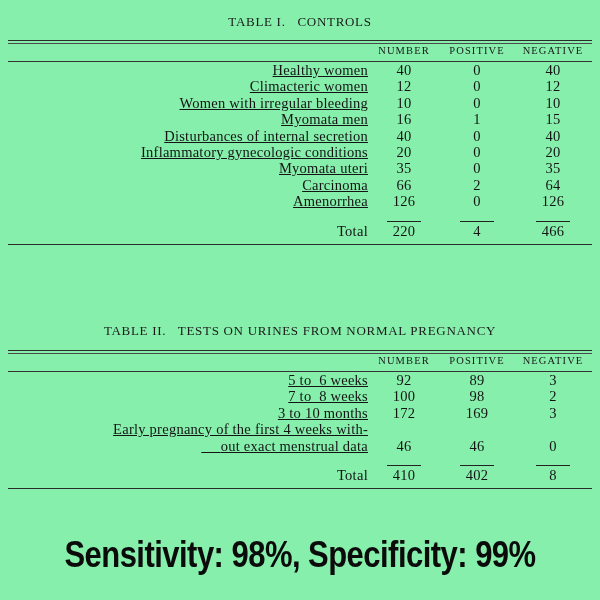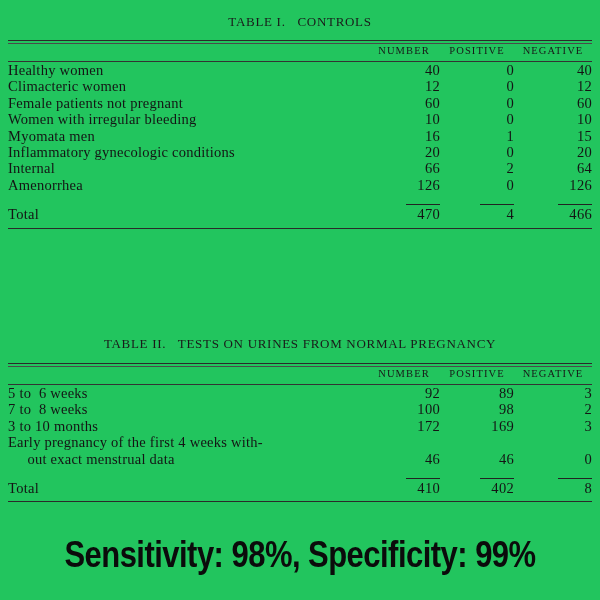--- a/index.html
+++ b/index.html
@@ -4,21 +4,21 @@
 <style>
   html, body {
     margin: 0;
     padding: 0;
     background: #ffffff;
   }
   .page {
     position: relative;
     width: 600px;
     height: 600px;
-    background: #22c55e;
+    background: #86efac;
     font-family: "Liberation Serif", serif;
     color: #111111;
     overflow: hidden;
   }
 
   
   .table-block {
     position: absolute;
     left: 0;
     width: 600px;
@@ -62,33 +62,34 @@
   }
   table.data th.label-head { text-align: left; }
 
   table.data td {
     padding: 0;
     line-height: 16.4px;
     vertical-align: bottom;
     color: #141414;
   }
   td.label {
-    text-align: left;
+    text-align: right;
     padding-left: 24px;
     white-space: pre-wrap;
     letter-spacing: 0.25px;
-  }
-  td.num { text-align: right; letter-spacing: 0.3px; }
+    text-decoration: underline;
+  }
+  td.num { text-align: center; letter-spacing: 0.3px; }
 
   tr.head-rule td { border-bottom: 1px solid #333; height: 2px; padding: 0; }
 
   
   tr.spacer td { height: 11px; }
   td.total-label {
-    text-align: left;
+    text-align: right;
     padding-left: 92px;
     letter-spacing: 0.3px;
     margin-left: 46px;
   }
   tr.total td.num {
     position: relative;
   }
   tr.total td.num span.v {
     display: inline-block;
     border-top: 1.6px solid #222;
@@ -154,70 +155,76 @@
           <td class="num">0</td>
           <td class="num">40</td>
         </tr>
         <tr>
           <td class="label">Climacteric women</td>
           <td class="num">12</td>
           <td class="num">0</td>
           <td class="num">12</td>
         </tr>
         <tr>
-          <td class="label">Female patients not pregnant</td>
-          <td class="num">60</td>
-          <td class="num">0</td>
-          <td class="num">60</td>
-        </tr>
-        <tr>
           <td class="label">Women with irregular bleeding</td>
           <td class="num">10</td>
           <td class="num">0</td>
           <td class="num">10</td>
         </tr>
         <tr>
           <td class="label">Myomata men</td>
           <td class="num">16</td>
           <td class="num">1</td>
           <td class="num">15</td>
         </tr>
         <tr>
+          <td class="label">Disturbances of internal secretion</td>
+          <td class="num">40</td>
+          <td class="num">0</td>
+          <td class="num">40</td>
+        </tr>
+        <tr>
           <td class="label">Inflammatory gynecologic conditions</td>
           <td class="num">20</td>
           <td class="num">0</td>
           <td class="num">20</td>
         </tr>
         <tr>
-          <td class="label">Internal</td>
+          <td class="label">Myomata uteri</td>
+          <td class="num">35</td>
+          <td class="num">0</td>
+          <td class="num">35</td>
+        </tr>
+        <tr>
+          <td class="label">Carcinoma</td>
           <td class="num">66</td>
           <td class="num">2</td>
           <td class="num">64</td>
         </tr>
         <tr>
           <td class="label">Amenorrhea</td>
           <td class="num">126</td>
           <td class="num">0</td>
           <td class="num">126</td>
         </tr>
         <tr class="spacer">
             <td colspan="4"></td>
           </tr>
         <tr class="total">
           <td class="total-label">Total</td>
-          <td class="num"><span class="v">470</span></td>
+          <td class="num"><span class="v">220</span></td>
           <td class="num"><span class="v">4</span></td>
           <td class="num"><span class="v">466</span></td>
         </tr>
       </tbody>
     </table>
     <div class="bottom-rule"></div>
   </div>
 
-  <div class="table-block" style="top:336px;">
+  <div class="table-block" style="top:323px;">
     <div class="table-title">TABLE II.   TESTS ON URINES FROM NORMAL PREGNANCY</div>
     <div class="rule" style="margin-top:11px;"></div>
     <div class="rule thin" style="margin-top:2px;"></div>
 
     <table class="data">
       <colgroup>
           <col class="c-label">
           <col class="c-num">
           <col class="c-pos">
           <col class="c-neg">

